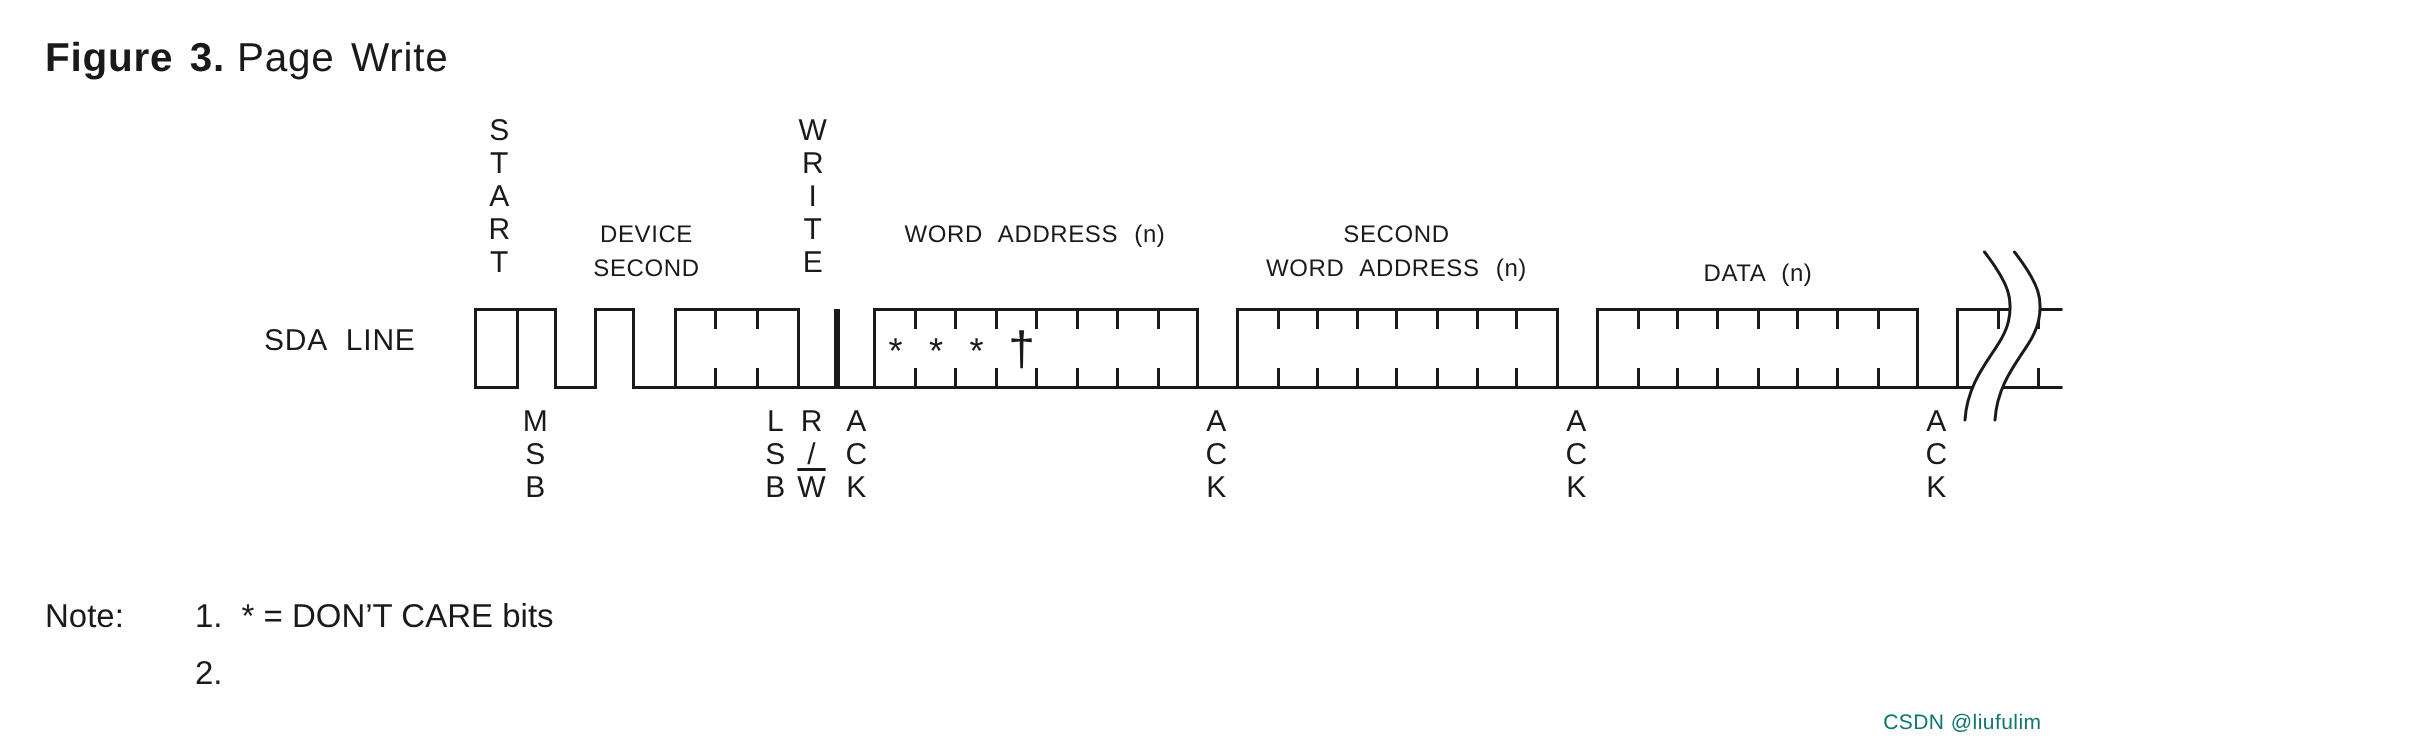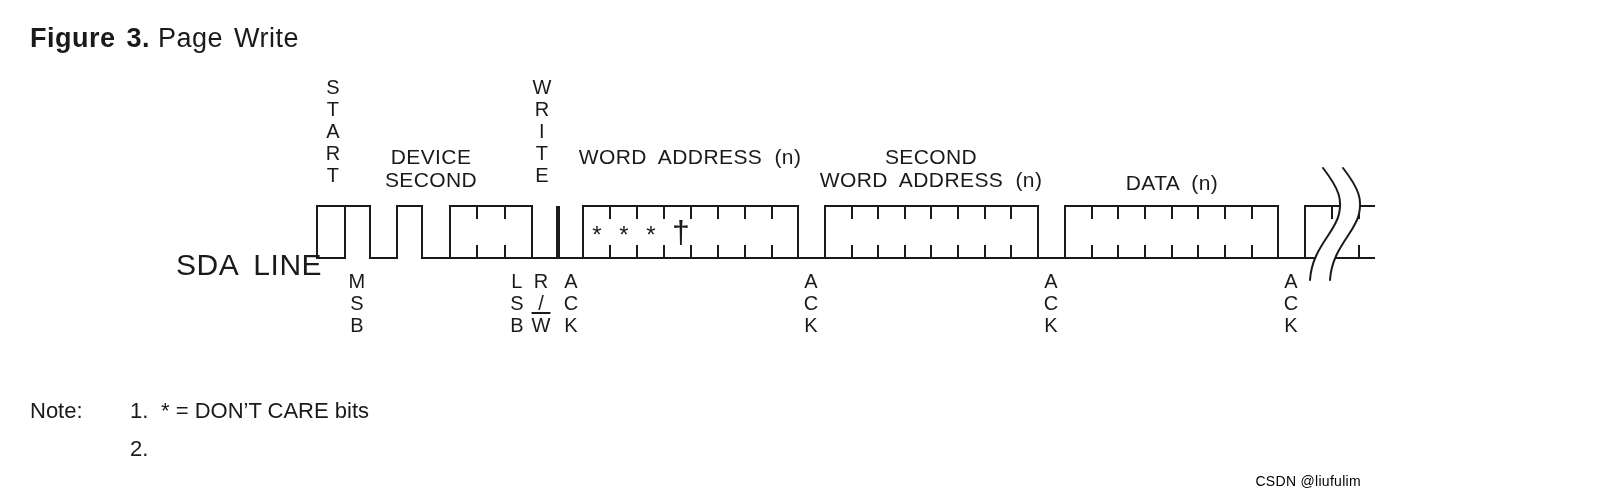--- a/index.html
+++ b/index.html
@@ -2,31 +2,31 @@
 <html><head>
 <meta charset="utf-8">
 <style>
   html,body{margin:0;padding:0;background:#ffffff;}
   .page{position:relative;width:1375px;height:498px;background:#ffffff;overflow:hidden;
         font-family:"Liberation Sans",sans-serif;color:#1a1a1a;}
   .abs{position:absolute;}
   .ctr{transform:translateX(-50%);}
   .title{font-size:27px;white-space:nowrap;letter-spacing:0.5px;word-spacing:3px;}
   .bold{font-weight:bold;}
-  .sda{font-size:30px;white-space:nowrap;word-spacing:7px;letter-spacing:0.5px;margin-top:32px;}
+  .sda{font-size:20px;white-space:nowrap;word-spacing:7px;letter-spacing:0.5px;}
   .vstack{font-size:20px;line-height:22px;text-align:center;white-space:pre-line;letter-spacing:0.3px;}
-  .glabel{font-size:21px;line-height:23px;text-align:center;white-space:nowrap;word-spacing:6px;letter-spacing:0.4px;}
+  .glabel{font-size:16px;line-height:23px;text-align:center;white-space:nowrap;word-spacing:6px;letter-spacing:0.4px;}
   .glabel span{display:block;}
   .rwstack{font-size:20px;line-height:22px;text-align:center;}
   .rwstack span{display:block;}
   .ol{text-decoration:overline;}
   .star{font-size:24px;}
   .dag{font-size:32px;}
   .note{font-size:22px;white-space:nowrap;}
-  .wm{font-size:14px;color:#000000;letter-spacing:0.3px;white-space:nowrap;}
+  .wm{font-size:14px;color:#0f766e;letter-spacing:0.3px;white-space:nowrap;}
 </style>
 </head>
 <body>
 
 <div class="page">
 
   <div class="abs title" style="left:30px;top:23px;">
     <span class="abs bold" style="left:0;top:0;">Figure 3.</span>
     <span class="abs" style="left:128px;top:0;">Page Write</span>
   </div>

